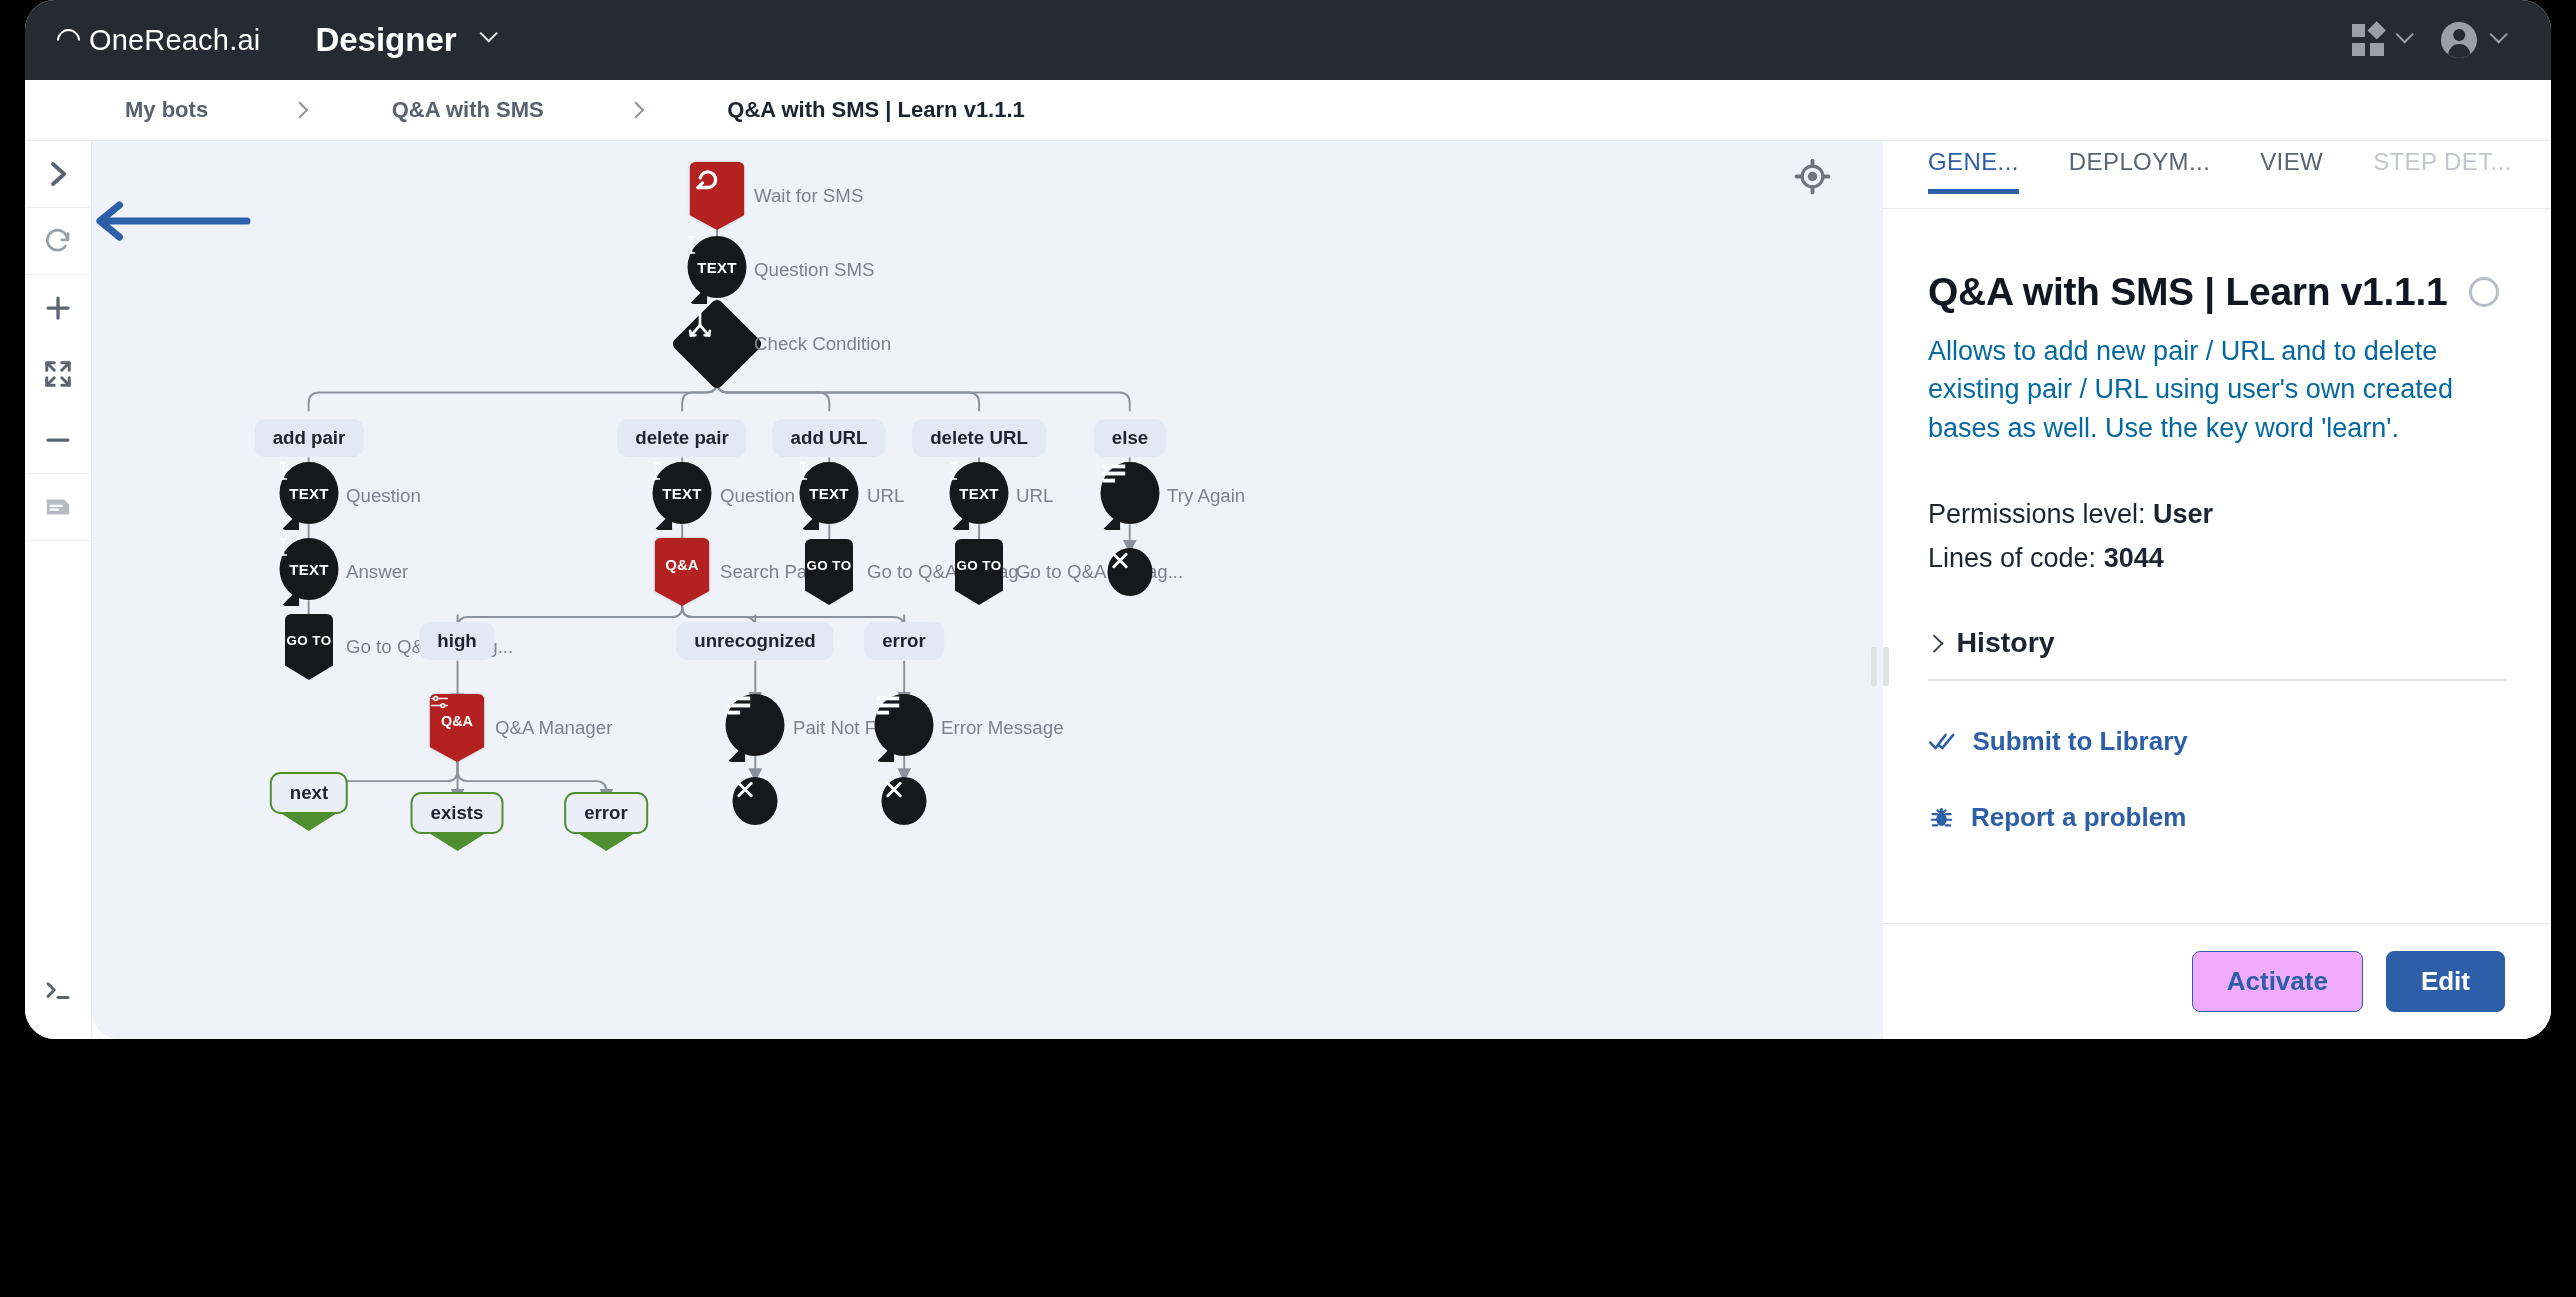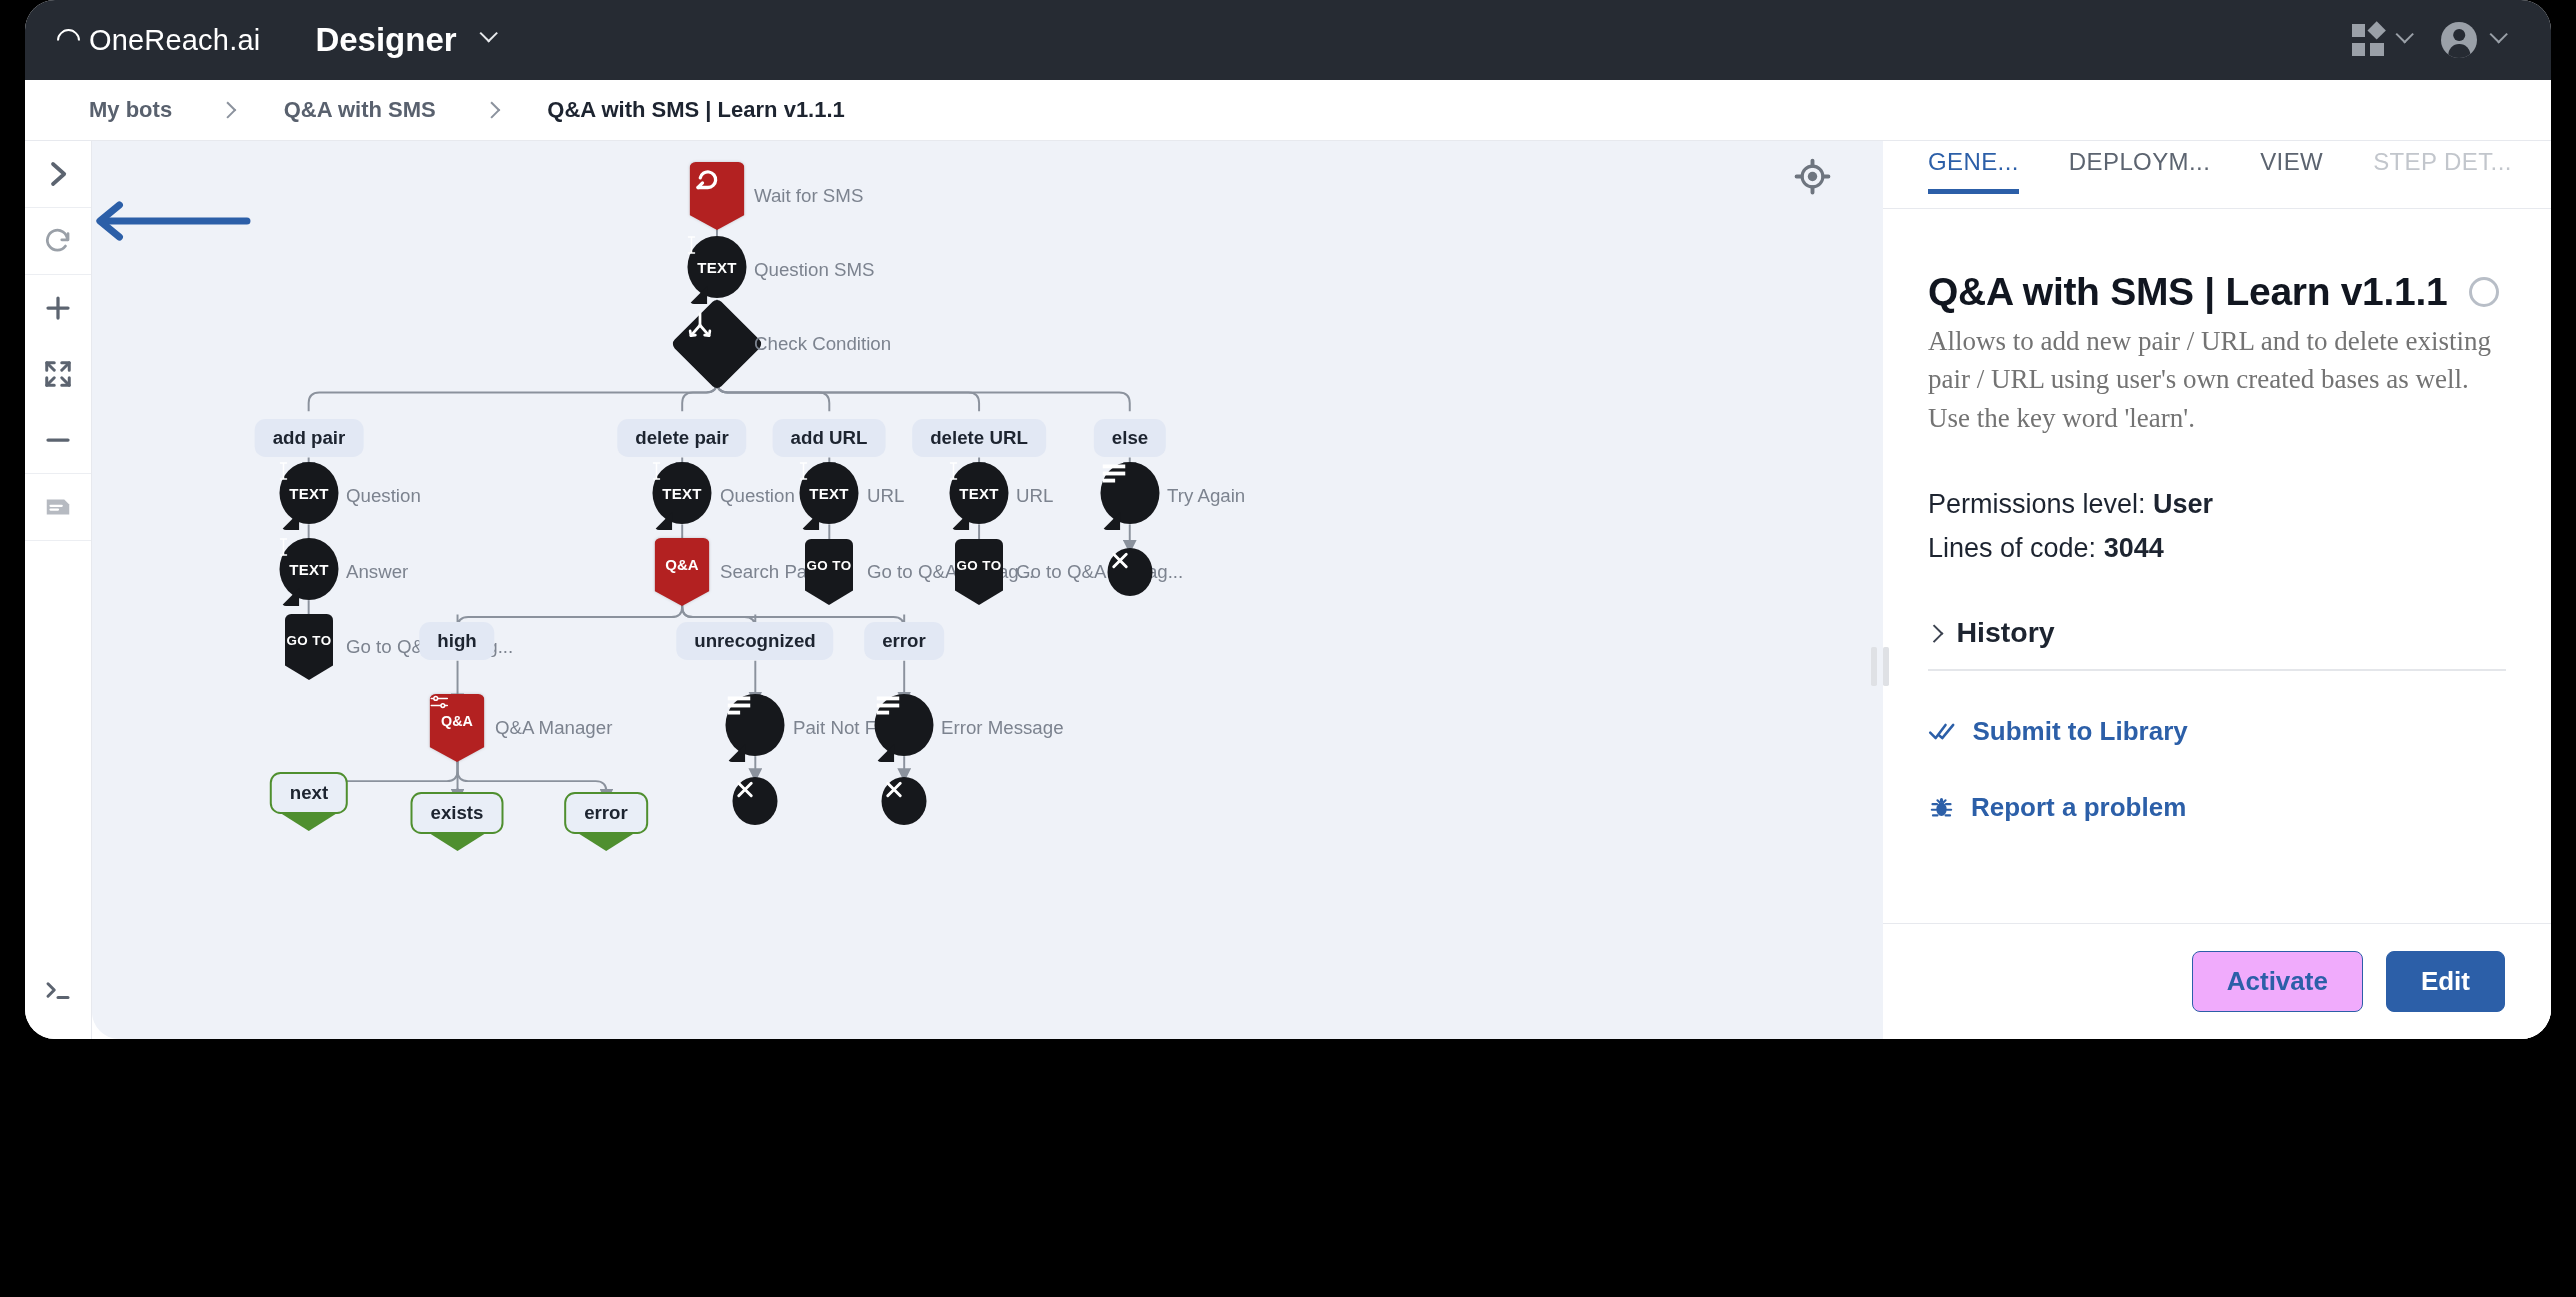--- a/index.html
+++ b/index.html
@@ -31,21 +31,21 @@
   .grid-ic i:nth-child(3){ left:0; top:18.7px; }
   .grid-ic i:nth-child(4){ left:18.7px; top:18.7px; }
   .avatar-ic{ width:36px; height:36px; border-radius:50%; background:#9aa0a8; position:relative; overflow:hidden;}
   .avatar-ic::before{ content:""; position:absolute; left:50%; top:7.1px; width:11.6px;height:11.6px;
      background:#262b33; border-radius:50%; transform:translateX(-50%); }
   .avatar-ic::after{ content:""; position:absolute; left:50%; top:22px; width:21.4px;height:18px;
      background:#262b33; border-radius:10.7px 10.7px 0 0; transform:translateX(-50%); }
 
   
   .crumbs{ position:absolute; left:0; top:80px; width:100%; height:61px;
-     background:#fff; display:flex; align-items:center; border-bottom:0.9px solid #e7e9ee; }
+     background:#fff; display:flex; align-items:center; border-bottom:0.9px solid #e7e9ee;gap:36px; }
   .crumb{ font-size:22px; color:#59616e; font-weight:bold; cursor:pointer; }
   .crumb.last{ color:#1d2430; cursor:default; }
   .crumb-sep{ display:inline-block; width:11.6px;height:11.6px;
      border-right:2.7px solid #8b929d; border-top:2.7px solid #8b929d;
      transform:rotate(45deg); margin:0 50px; }
 
   
   .rail{ position:absolute; left:0; top:141px; width:67px; bottom:0;
      background:#fff; border-right:0.9px solid #e7e9ee; z-index:5; }
   .rail-grp{ border-bottom:0.9px solid #eceef2; }
@@ -84,21 +84,21 @@
   .tab{ font-size:24px; color:#5c6470; letter-spacing:0.4px; padding:7.1px 0 16px;
      cursor:pointer; position:relative; white-space:nowrap; }
   .tab.active{ color:#2c5fa8; }
   .tab.active::after{ content:""; position:absolute; left:0; right:0; bottom:-1.8px; height:5.3px; background:#2c5fa8; }
   .tab.disabled{ color:#c2c6cc; cursor:default; }
 
   .pbody{ position:absolute; left:45px; right:45px; top:68px; bottom:116px; overflow:hidden; }
   .ptitle-row{ display:flex; align-items:center; gap:21.4px; margin-top:61px; }
   .ptitle{ font-size:39px; font-weight:bold; color:#111620; letter-spacing:-0.3px; }
   .status-ring{ width:30px; height:30px; border-radius:50%; border:3.6px solid #b8bec7; flex:0 0 auto; }
-  .pdesc{ margin-top:8px; font-size:27px; line-height:1.42; color:#737373;font-family:Liberation Serif, serif; }
+  .pdesc{ margin-top:18px; font-size:27px; line-height:1.42; color:#0369a1; }
   .pmeta{ margin-top:46px; font-size:27px; color:#1d2430; line-height:1.62; }
   .pmeta b{ font-weight:bold; }
   .hist{ margin-top:46px; display:flex; align-items:center; gap:16px; cursor:pointer; }
   .hist .hchev{ width:12.5px;height:12.5px; border-right:2.7px solid #3c4350; border-top:2.7px solid #3c4350;
      transform:rotate(45deg); }
   .hist span{ font-size:28.5px; font-weight:bold; color:#1d2430; }
   .hr{ margin-top:19.6px; height:1.8px; background:#e4e6ea; }
   .plink{ margin-top:45px; display:flex; align-items:center; gap:16px;
      color:#2c5fa8; font-size:26px; font-weight:bold; cursor:pointer; }
 

